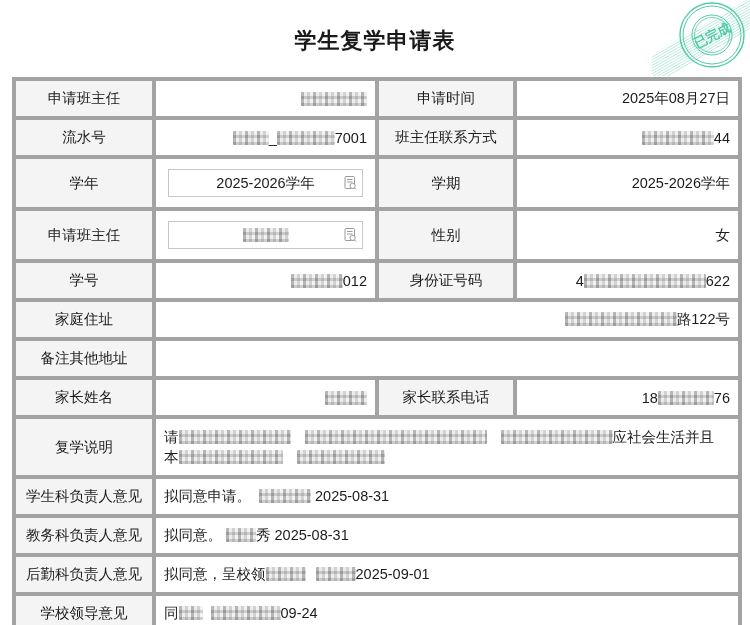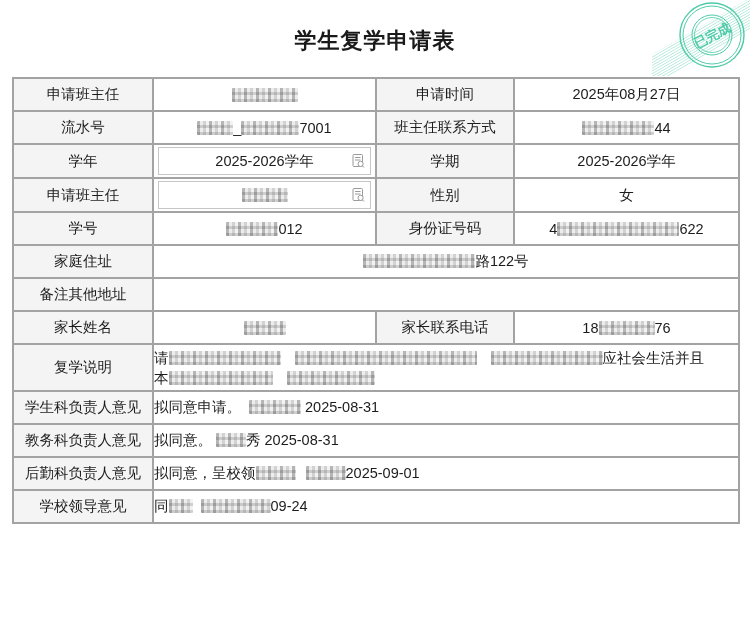--- a/index.html
+++ b/index.html
@@ -14,29 +14,29 @@
     text-align:center;font-size:22px;font-weight:bold;color:#1a1a1a;
     letter-spacing:1px;
   }
   .stamp-wrap{position:absolute;left:652px;top:-2px;width:100px;height:78px;pointer-events:none;}
   .sheet{position:absolute;top:77px;left:12px;}
   table.t{
     border-collapse:collapse;table-layout:fixed;width:726px;
     border:2px solid #141414;
   }
   table.t td{
-    border:2px solid #a3a3a3;
+    border:4px solid #a3a3a3;
     font-size:14.5px;color:#1c1c1c;
-    padding:0;vertical-align:middle;
+    padding:8px;vertical-align:middle;
     overflow:hidden;white-space:nowrap;
   }
   tr.row{height:33px;}
   tr.row-tall{height:47px;margin-top:46px;}
   td.lbl{background:#f4f4f4;text-align:center;}
-  td.c{text-align:center;background:#fff;}
+  td.c{text-align:right;background:#fff;}
   td.l{text-align:left;background:#fff;padding:2px 3px;}
   .expl{white-space:normal;line-height:20px;padding:2px 3px;}
   .expl .line{white-space:nowrap;overflow:hidden;}
   
   .rd{
     display:inline-block;height:14px;vertical-align:-2px;border-radius:1px;
     background-image:
       repeating-linear-gradient(90deg, rgba(70,70,70,.38) 0 3px, rgba(170,170,170,.16) 3px 6px, rgba(120,120,120,.30) 6px 9px, rgba(200,200,200,.14) 9px 12px),
       repeating-linear-gradient(0deg, rgba(90,90,90,.28) 0 3px, rgba(210,210,210,.12) 3px 7px);
     filter:blur(.7px);

